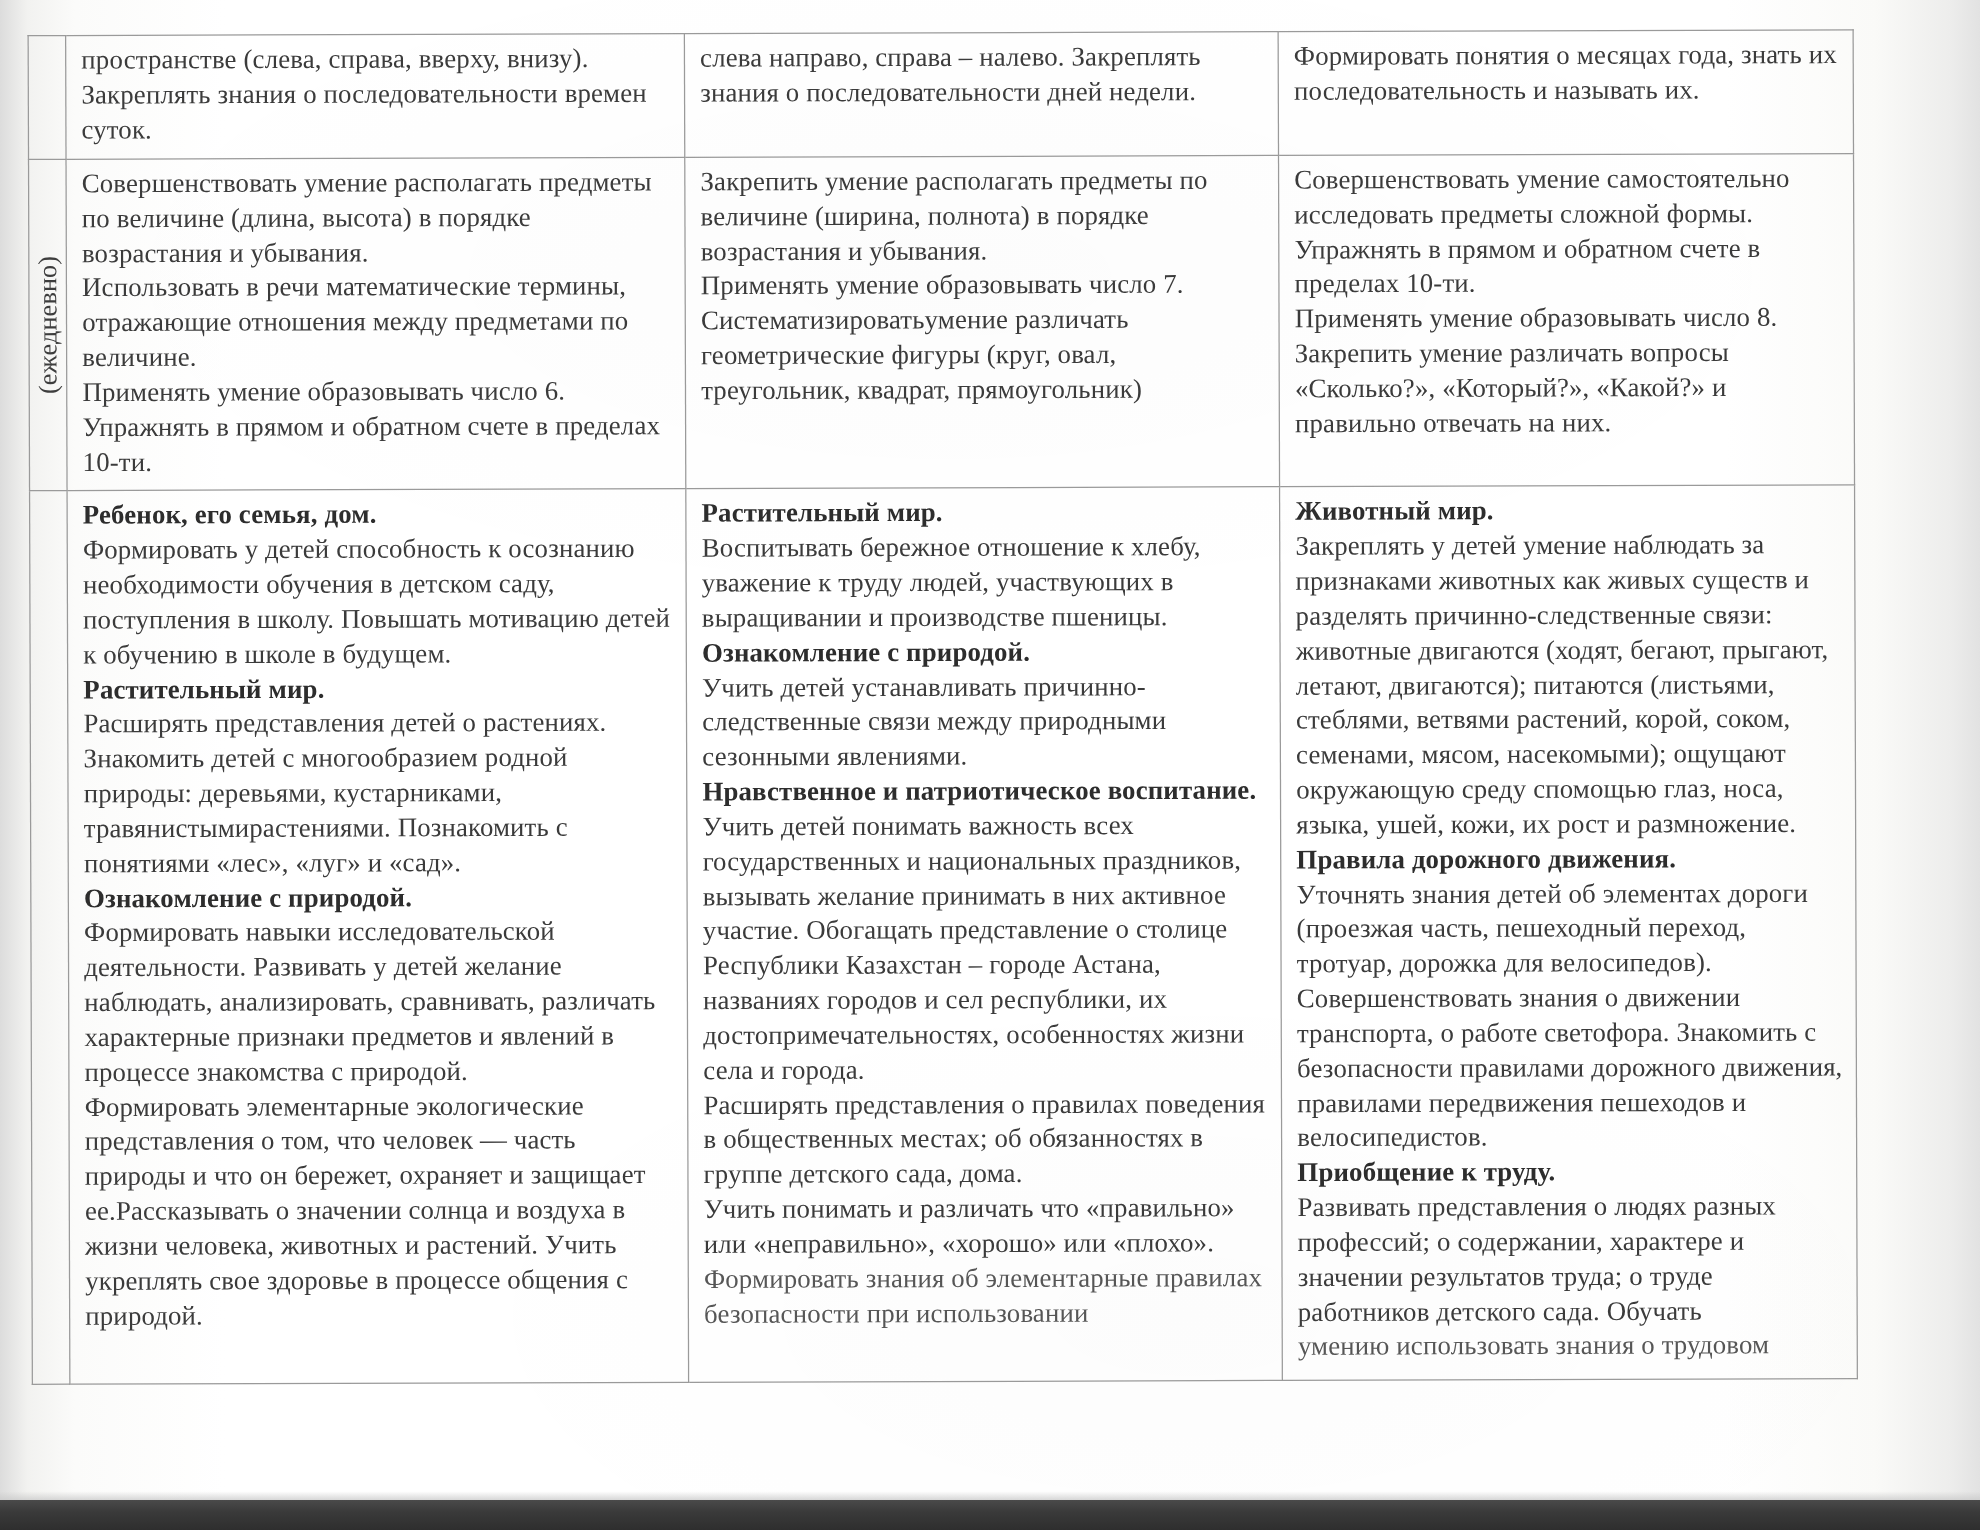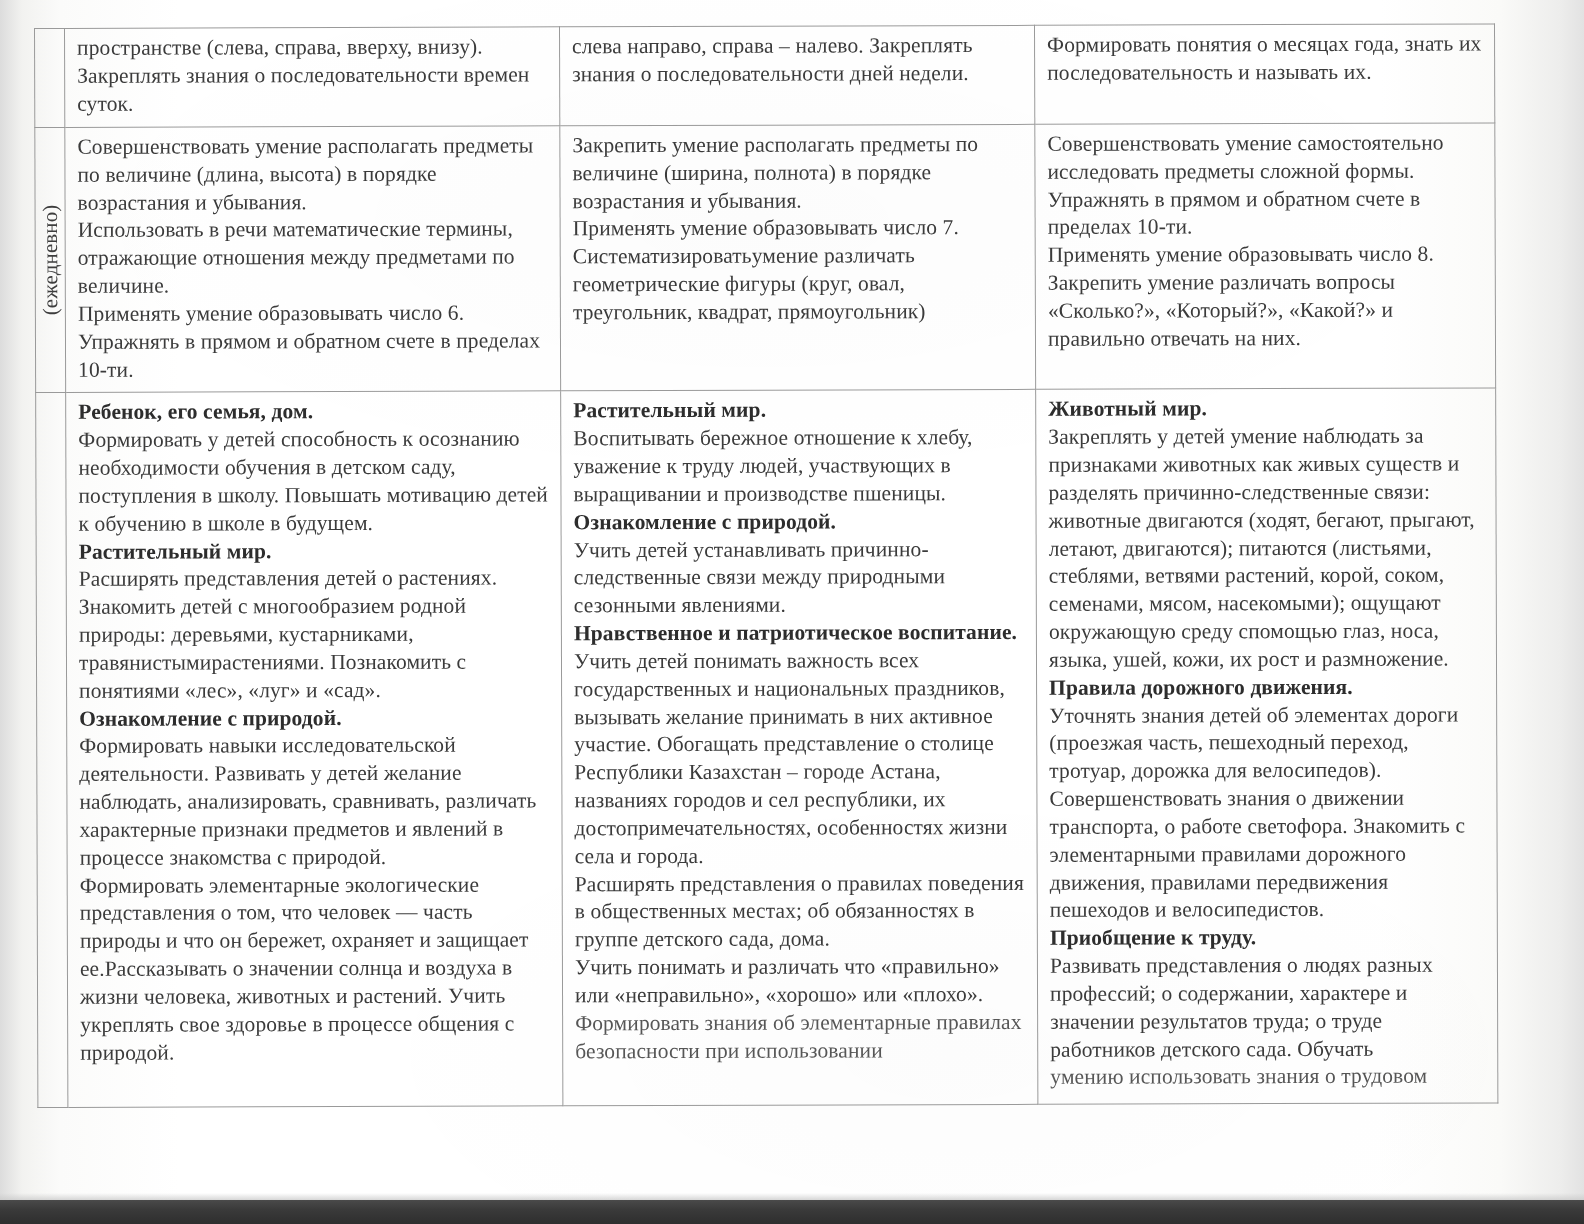--- a/index.html
+++ b/index.html
@@ -46,21 +46,21 @@
     left: 0; right: 0;
     bottom: 24px;
     height: 7px;
     background: linear-gradient(180deg, rgba(255,255,255,0) 0%, #c9c9c9 100%);
     opacity: .75;
   }
 
   
   .table-wrap {
     position: absolute;
-    left: 34px;
+    left: 22px;
     top: 28px;
     width: 1460px;
   }
   table.curriculum {
     border-collapse: collapse;
     width: 1460px;
     table-layout: fixed;
     transform: rotate(-0.18deg);
     transform-origin: left top;
   }
@@ -222,21 +222,21 @@
             <p class="t">Учить понимать и различать что «правильно» или «неправильно», «хорошо» или «плохо».</p>
             <p class="t fade-1">Формировать знания об элементарные правилах безопасности при использовании</p>
           </div>
         </td>
 
         <td class="clip-row">
           <div class="cell-block">
             <p class="h">Животный мир.</p>
             <p class="t">Закреплять у детей умение наблюдать за признаками животных как живых существ и разделять причинно-следственные связи: животные двигаются (ходят, бегают, прыгают, летают, двигаются); питаются (листьями, стеблями, ветвями растений, корой, соком, семенами, мясом, насекомыми); ощущают окружающую среду спомощью глаз, носа, языка, ушей, кожи, их рост и размножение.</p>
             <p class="h">Правила дорожного движения.</p>
-            <p class="t">Уточнять знания детей об элементах дороги (проезжая часть, пешеходный переход, тротуар, дорожка для велосипедов). Совершенствовать знания о движении транспорта, о работе светофора. Знакомить с элементарными правилами дорожного движения, правилами передвижения пешеходов и велосипедистов.</p>
+            <p class="t">Уточнять знания детей об элементах дороги (проезжая часть, пешеходный переход, тротуар, дорожка для велосипедов). Совершенствовать знания о движении транспорта, о работе светофора. Знакомить с безопасности правилами дорожного движения, правилами передвижения пешеходов и велосипедистов.</p>
             <p class="h">Приобщение к труду.</p>
             <p class="t">Развивать представления о людях разных профессий; о содержании, характере и значении результатов труда; о труде работников детского сада. Обучать</p>
             <p class="t fade-1">умению использовать знания о трудовом</p>
           </div>
         </td>
       </tr>
 
     </tbody>
   </table>
 </div>

